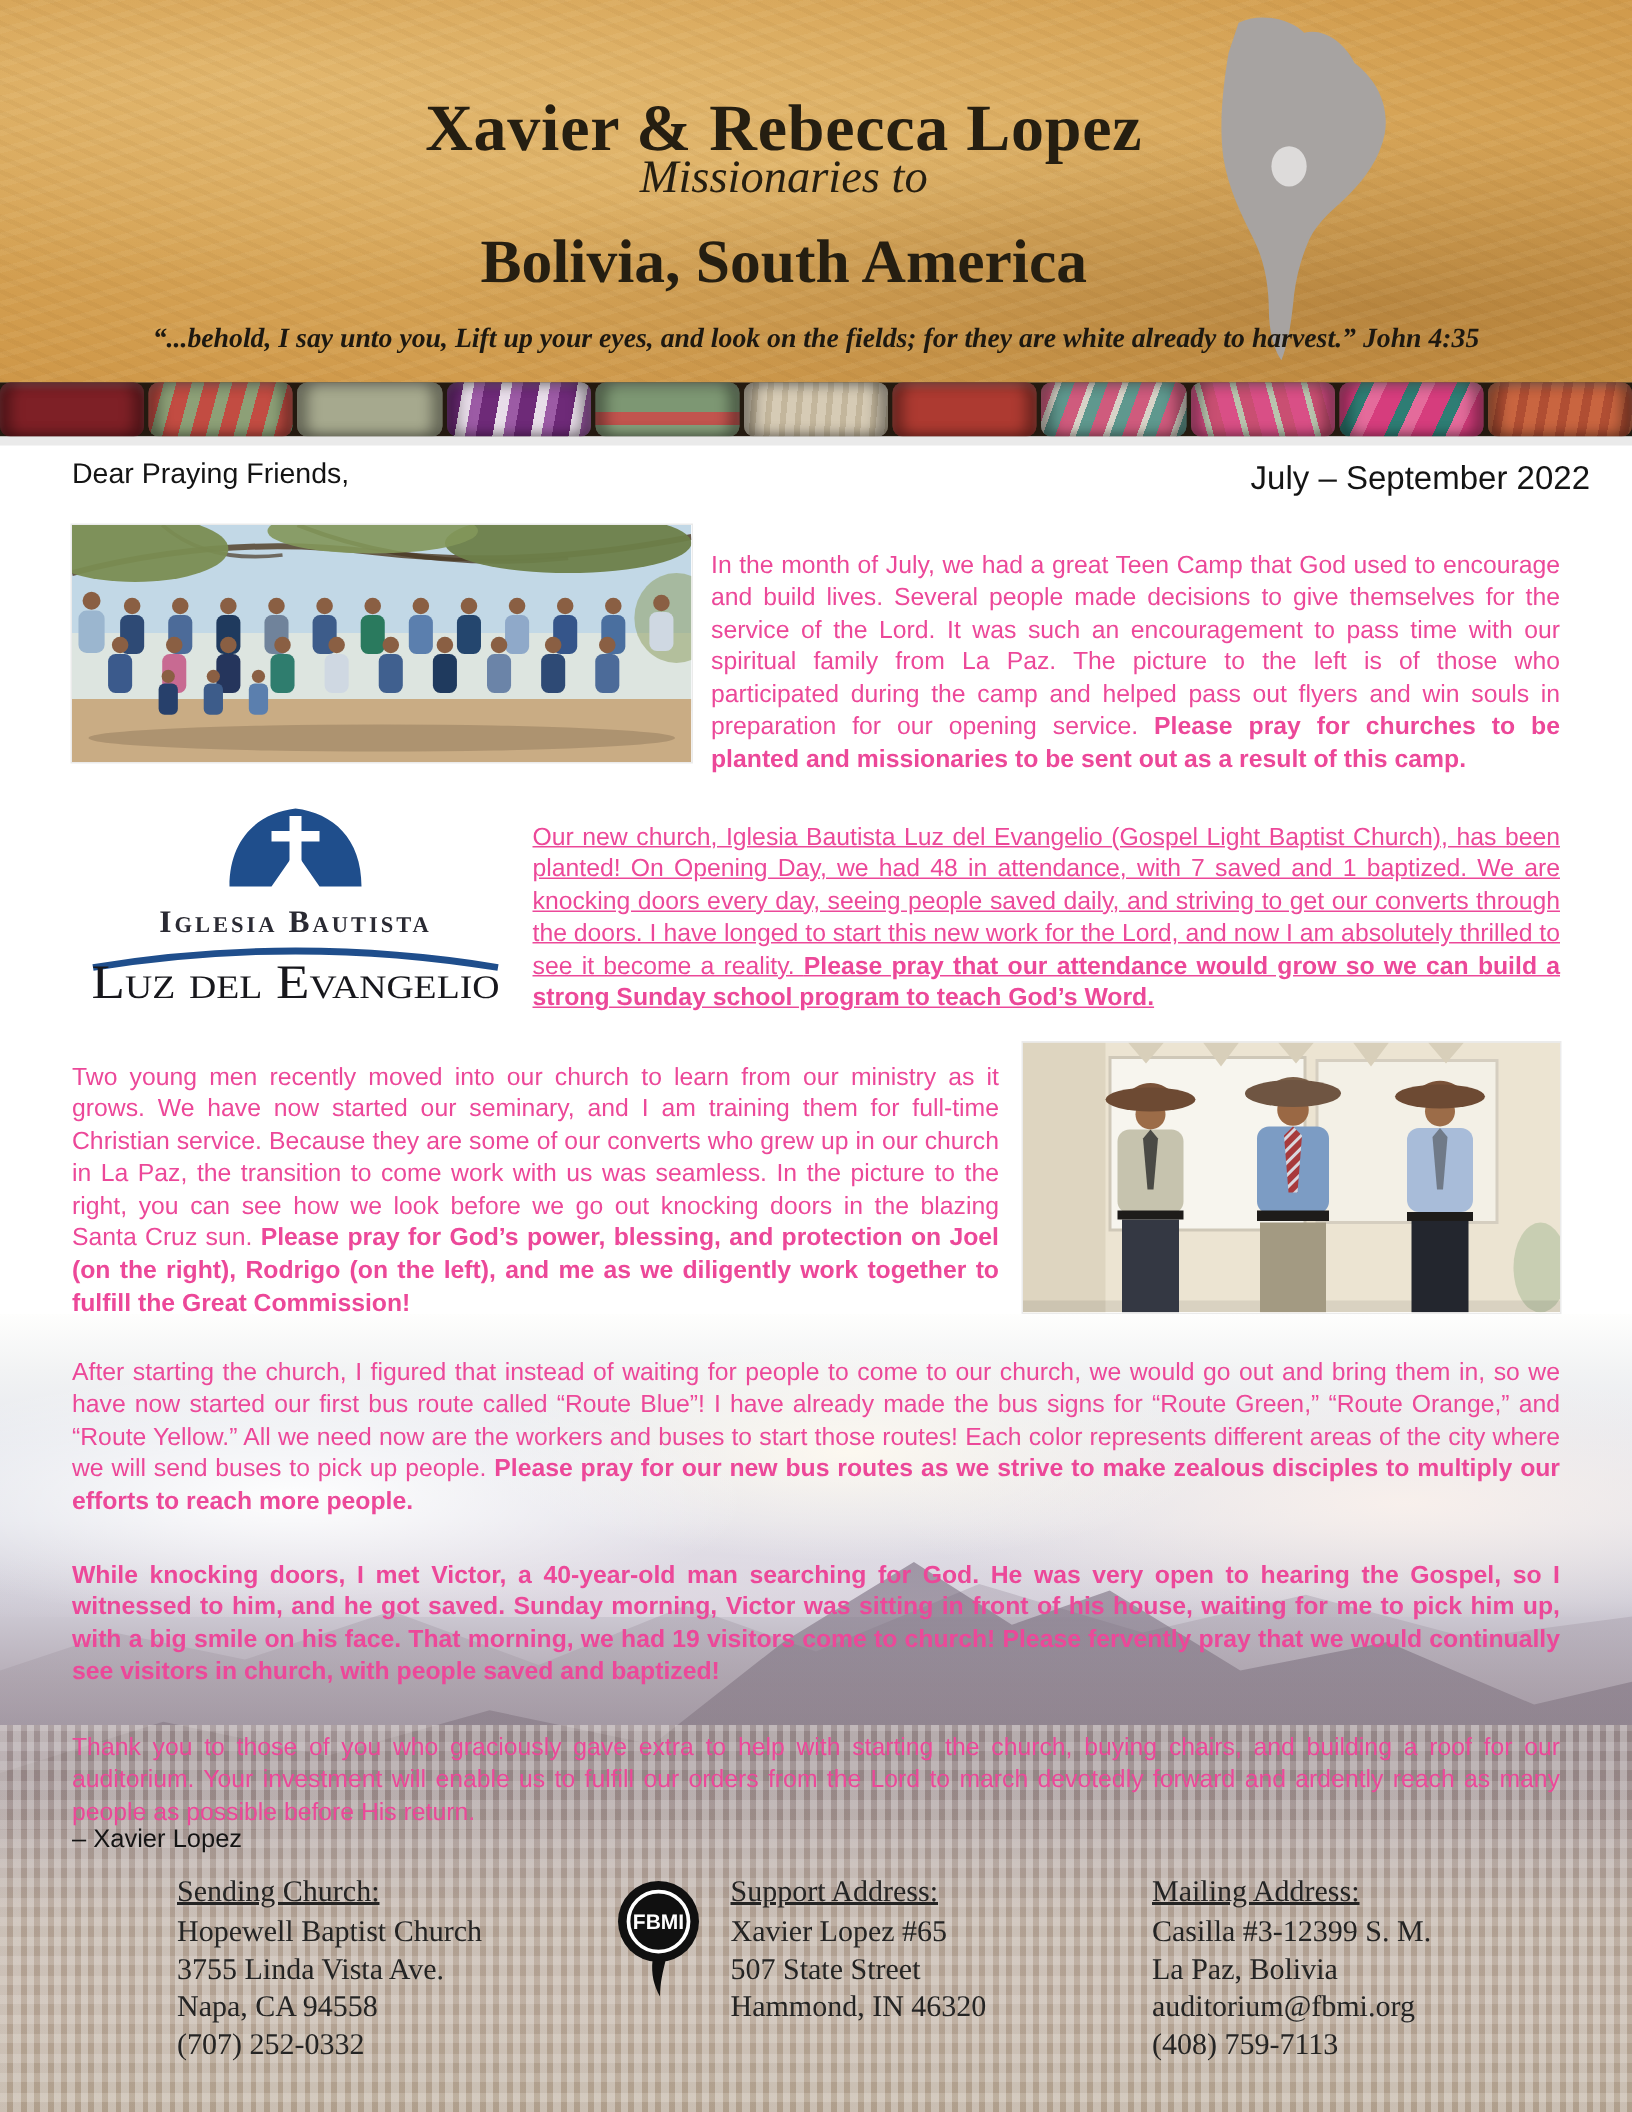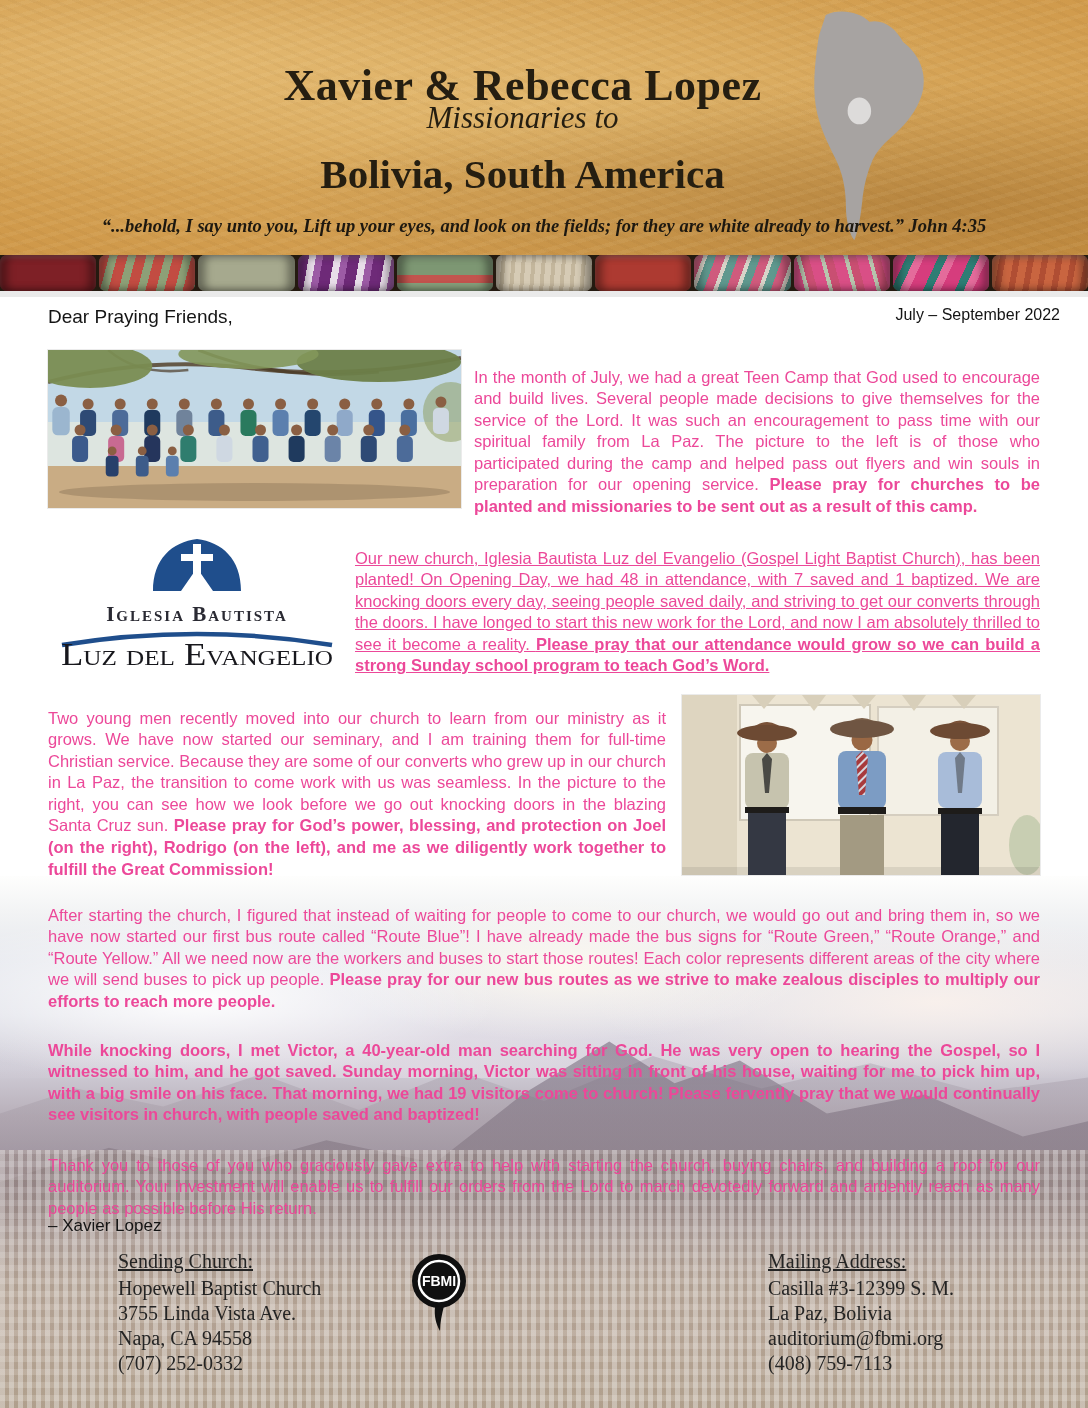--- a/index.html
+++ b/index.html
@@ -57,21 +57,21 @@
     background:linear-gradient(180deg, rgba(104,92,112,.55), rgba(128,112,115,.30));
     clip-path:polygon(0 80%,10% 62%,20% 74%,30% 58%,40% 70%,48% 34%,56% 6%,62% 28%,68% 16%,76% 44%,85% 34%,94% 56%,100% 48%,100% 100%,0 100%);}
   .bg-city{position:absolute;left:0;top:1150px;width:1088px;height:258px;z-index:0;opacity:.85;
     background:
       repeating-linear-gradient(90deg, rgba(255,255,255,.38) 0 5px, rgba(0,0,0,0) 5px 9px),
       repeating-linear-gradient(0deg, rgba(146,124,104,.28) 0 7px, rgba(198,184,170,.32) 7px 13px),
       linear-gradient(180deg, rgba(168,152,148,.25), rgba(188,168,146,.5));}
 
   
   .greet{position:absolute;left:48px;top:306px;font-size:19px;z-index:3;}
-  .date{position:absolute;right:52px;top:306px;font-size:16px;z-index:3;}
+  .date{position:absolute;right:52px;top:306px;font-size:22px;z-index:3;}
   .para{position:absolute;z-index:3;text-align:justify;font-size:16.5px;line-height:21.6px;color:#ec4899;}
   .para b{font-weight:bold;}
   .p1{left:474px;top:350px;width:566px;}
   .p2{left:355px;top:531px;width:685px;text-decoration:underline;}
   .p3{left:48px;top:691px;width:618px;}
   .p4{left:48px;top:888px;width:992px;}
   .p5{left:48px;top:1023px;width:992px;}
   .p6{left:48px;top:1138px;width:992px;}
   .sig{position:absolute;left:48px;top:1216px;font-size:17px;z-index:3;}
 
@@ -256,20 +256,26 @@
 
   <div class="fbmi-box">
     <svg width="100%" height="100%" viewBox="0 0 72 92">
       <circle cx="35" cy="31" r="27" fill="#101010"></circle>
       <circle cx="35" cy="31" r="20" fill="none" stroke="#ffffff" stroke-width="2.5"></circle>
       <path d="M31,57 C30,66 32,74 36,81 C36,72 38,64 40,56 Z" fill="#101010"></path>
       <text x="35" y="36" text-anchor="middle" style="font-family:'Liberation Sans',sans-serif;font-weight:bold;font-size:14px;fill:#ffffff">FBMI</text>
     </svg>
   </div>
 
+  <div class="fcol fc2">
+    <div class="fhead">Support Address:</div>
+    <div>Xavier Lopez #65</div>
+    <div>507 State Street</div>
+    <div>Hammond, IN 46320</div>
+  </div>
 
   <div class="fcol fc3">
     <div class="fhead">Mailing Address:</div>
     <div>Casilla #3-12399 S. M.</div>
     <div>La Paz, Bolivia</div>
     <div>auditorium@fbmi.org</div>
     <div>(408) 759-7113</div>
   </div>
 
 </div>

